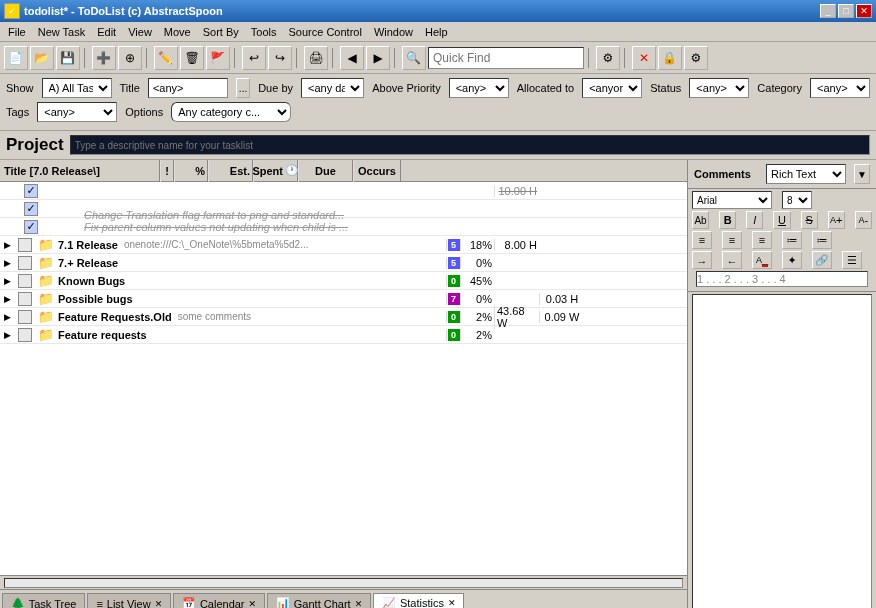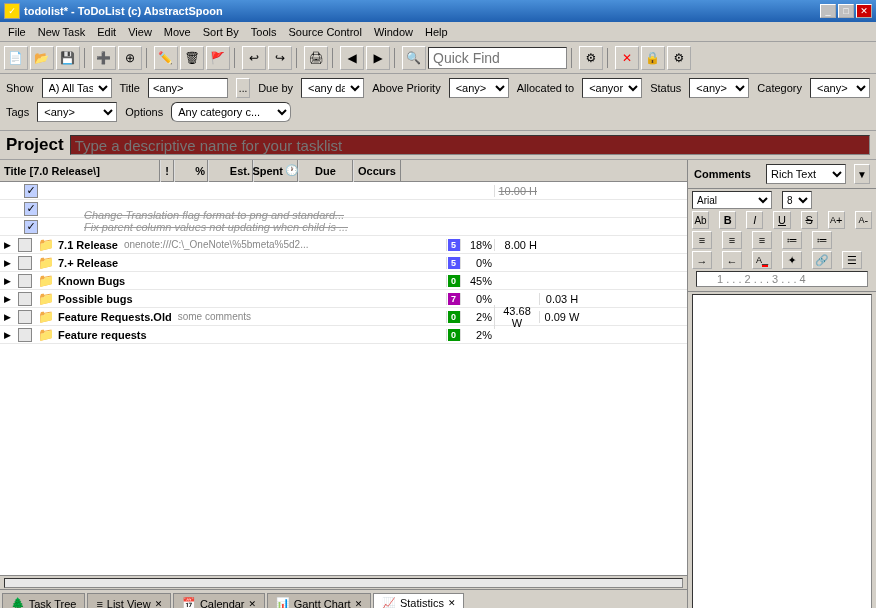--- a/index.html
+++ b/index.html
@@ -45,25 +45,25 @@
     }
     .tb-btn {
       width: 24px; height: 24px;
       background: #d4d0c8;
       border: 1px outset #fff;
       display: flex; align-items: center; justify-content: center;
       cursor: pointer; font-size: 12px;
     }
     .tb-sep { width: 4px; height: 20px; border-left: 1px solid #888; margin: 0 2px; }
     .quick-find {
-      height: 22px; width: 139px;
+      height: 22px; width: 156px;
       border: 1px inset #888;
       background: white;
       padding: 0 4px;
-      font-size: 14px;
+      font-size: 12px;
     }
 
     
     .filter-bar {
       background: #d4d0c8;
       padding: 4px 6px;
       border-bottom: 1px solid #a0a0a0;
     }
     .filter-row { display: flex; align-items: center; gap: 8px; margin-bottom: 4px; }
     .filter-label { font-size: 11px; white-space: nowrap; }
@@ -82,21 +82,21 @@
       background: #d4d0c8;
       padding: 4px 6px;
       display: flex;
       align-items: center;
       gap: 6px;
       border-bottom: 1px solid #a0a0a0;
     }
     .project-label { font-size: 17px; font-weight: bold; }
     .project-input {
       flex: 1; height: 20px; border: 1px inset #888;
-      background: #7f1d1d; font-size: 15px; padding: 0 4px;
+      background: #0f172a; font-size: 10px; padding: 0 4px;
       color: #999;
     }
 
     
     .main-content {
       display: flex;
       height: calc(608px - 22px - 20px - 32px - 52px - 28px - 1px);
     }
 
     
@@ -143,21 +143,21 @@
     .task-check.checked { background: #c0d0ff; }
     .task-icon { width: 16px; height: 16px; margin: 0 2px; display: flex; align-items: center; justify-content: center; }
     .folder-icon { color: #f0c040; font-size: 13px; }
 
     .task-title-col { flex: 1; padding: 0 4px; display: flex; align-items: center; gap: 2px; overflow: hidden; }
     .task-title-text { white-space: nowrap; overflow: hidden; text-overflow: ellipsis; }
     .task-note { color: #888; font-size: 10px; margin-left: 4px; white-space: nowrap; overflow: hidden; }
 
     .task-prio-col { width: 14px; border-left: 1px solid #ddd; text-align: center; display: flex; align-items: center; justify-content: center; }
     .task-pct-col { width: 34px; border-left: 1px solid #ddd; text-align: right; padding: 0 2px; display: flex; align-items: center; justify-content: flex-end; }
-    .task-est-col { width: 45px; border-left: 1px solid #ddd; text-align: center; padding: 0 2px; display: flex; align-items: center; justify-content: flex-end; }
+    .task-est-col { width: 45px; border-left: 1px solid #ddd; text-align: left; padding: 0 2px; display: flex; align-items: center; justify-content: flex-end; }
     .task-spent-col { width: 45px; border-left: 1px solid #ddd; display: flex; align-items: center; justify-content: center; }
     .task-due-col { width: 55px; border-left: 1px solid #ddd; display: flex; align-items: center; justify-content: center; }
     .task-occurs-col { width: 48px; border-left: 1px solid #ddd; display: flex; align-items: center; justify-content: center; }
 
     .prio-badge { width: 12px; height: 12px; display: flex; align-items: center; justify-content: center; font-size: 9px; font-weight: bold; color: white; }
     .prio-5 { background: #5555ff; }
     .prio-7 { background: #aa00aa; }
     .prio-0 { background: #009900; }
 
     
@@ -212,21 +212,21 @@
     .rt-row { display: flex; align-items: center; gap: 10px; margin-bottom: 2px; }
     .rt-btn {
       width: 20px; height: 18px;
       background: #d4d0c8; border: 1px outset #fff;
       cursor: pointer; font-size: 11px;
       display: flex; align-items: center; justify-content: center;
     }
     .font-select { height: 18px; width: 80px; border: 1px inset #888; background: white; font-size: 10px; }
     .size-select { height: 18px; width: 30px; border: 1px inset #888; background: white; font-size: 10px; }
 
-    .ruler { height: 16px; background: white; border: 1px inset #888; margin: 2px 4px; font-size: 8px; display: flex; align-items: center; padding: 0 20px; color: #888; }
+    .ruler { height: 16px; background: white; border: 1px inset #888; margin: 2px 4px; font-size: 8px; display: flex; align-items: center; padding: 0 0; color: #888; }
 
     .comments-area {
       flex: 1;
       background: white;
       margin: 2px 4px;
       border: 1px inset #888;
     }
 
     
     .task-list::-webkit-scrollbar { width: 14px; }

